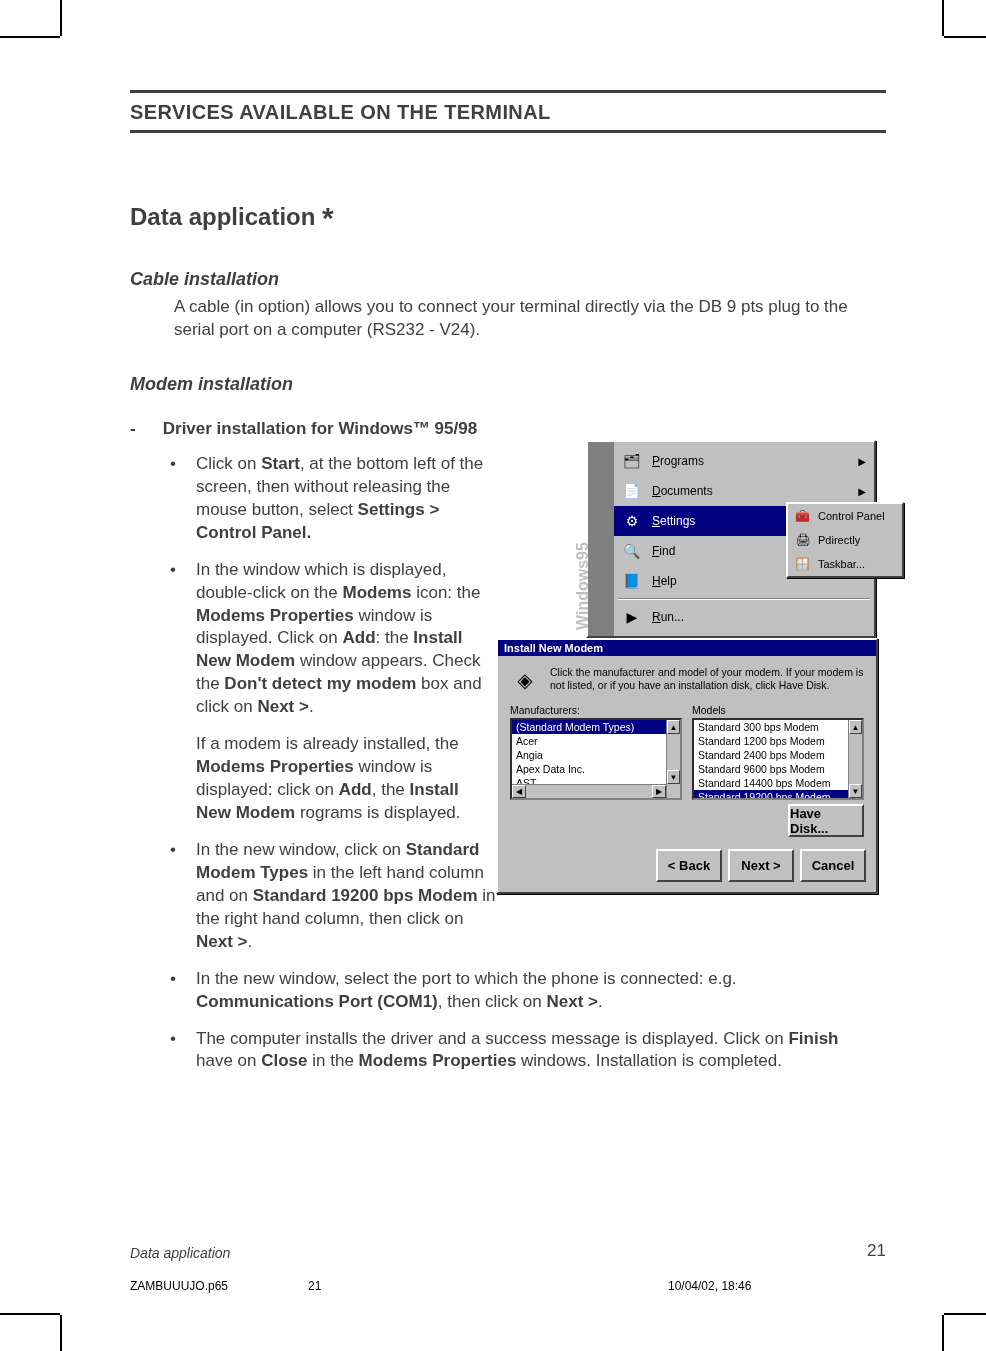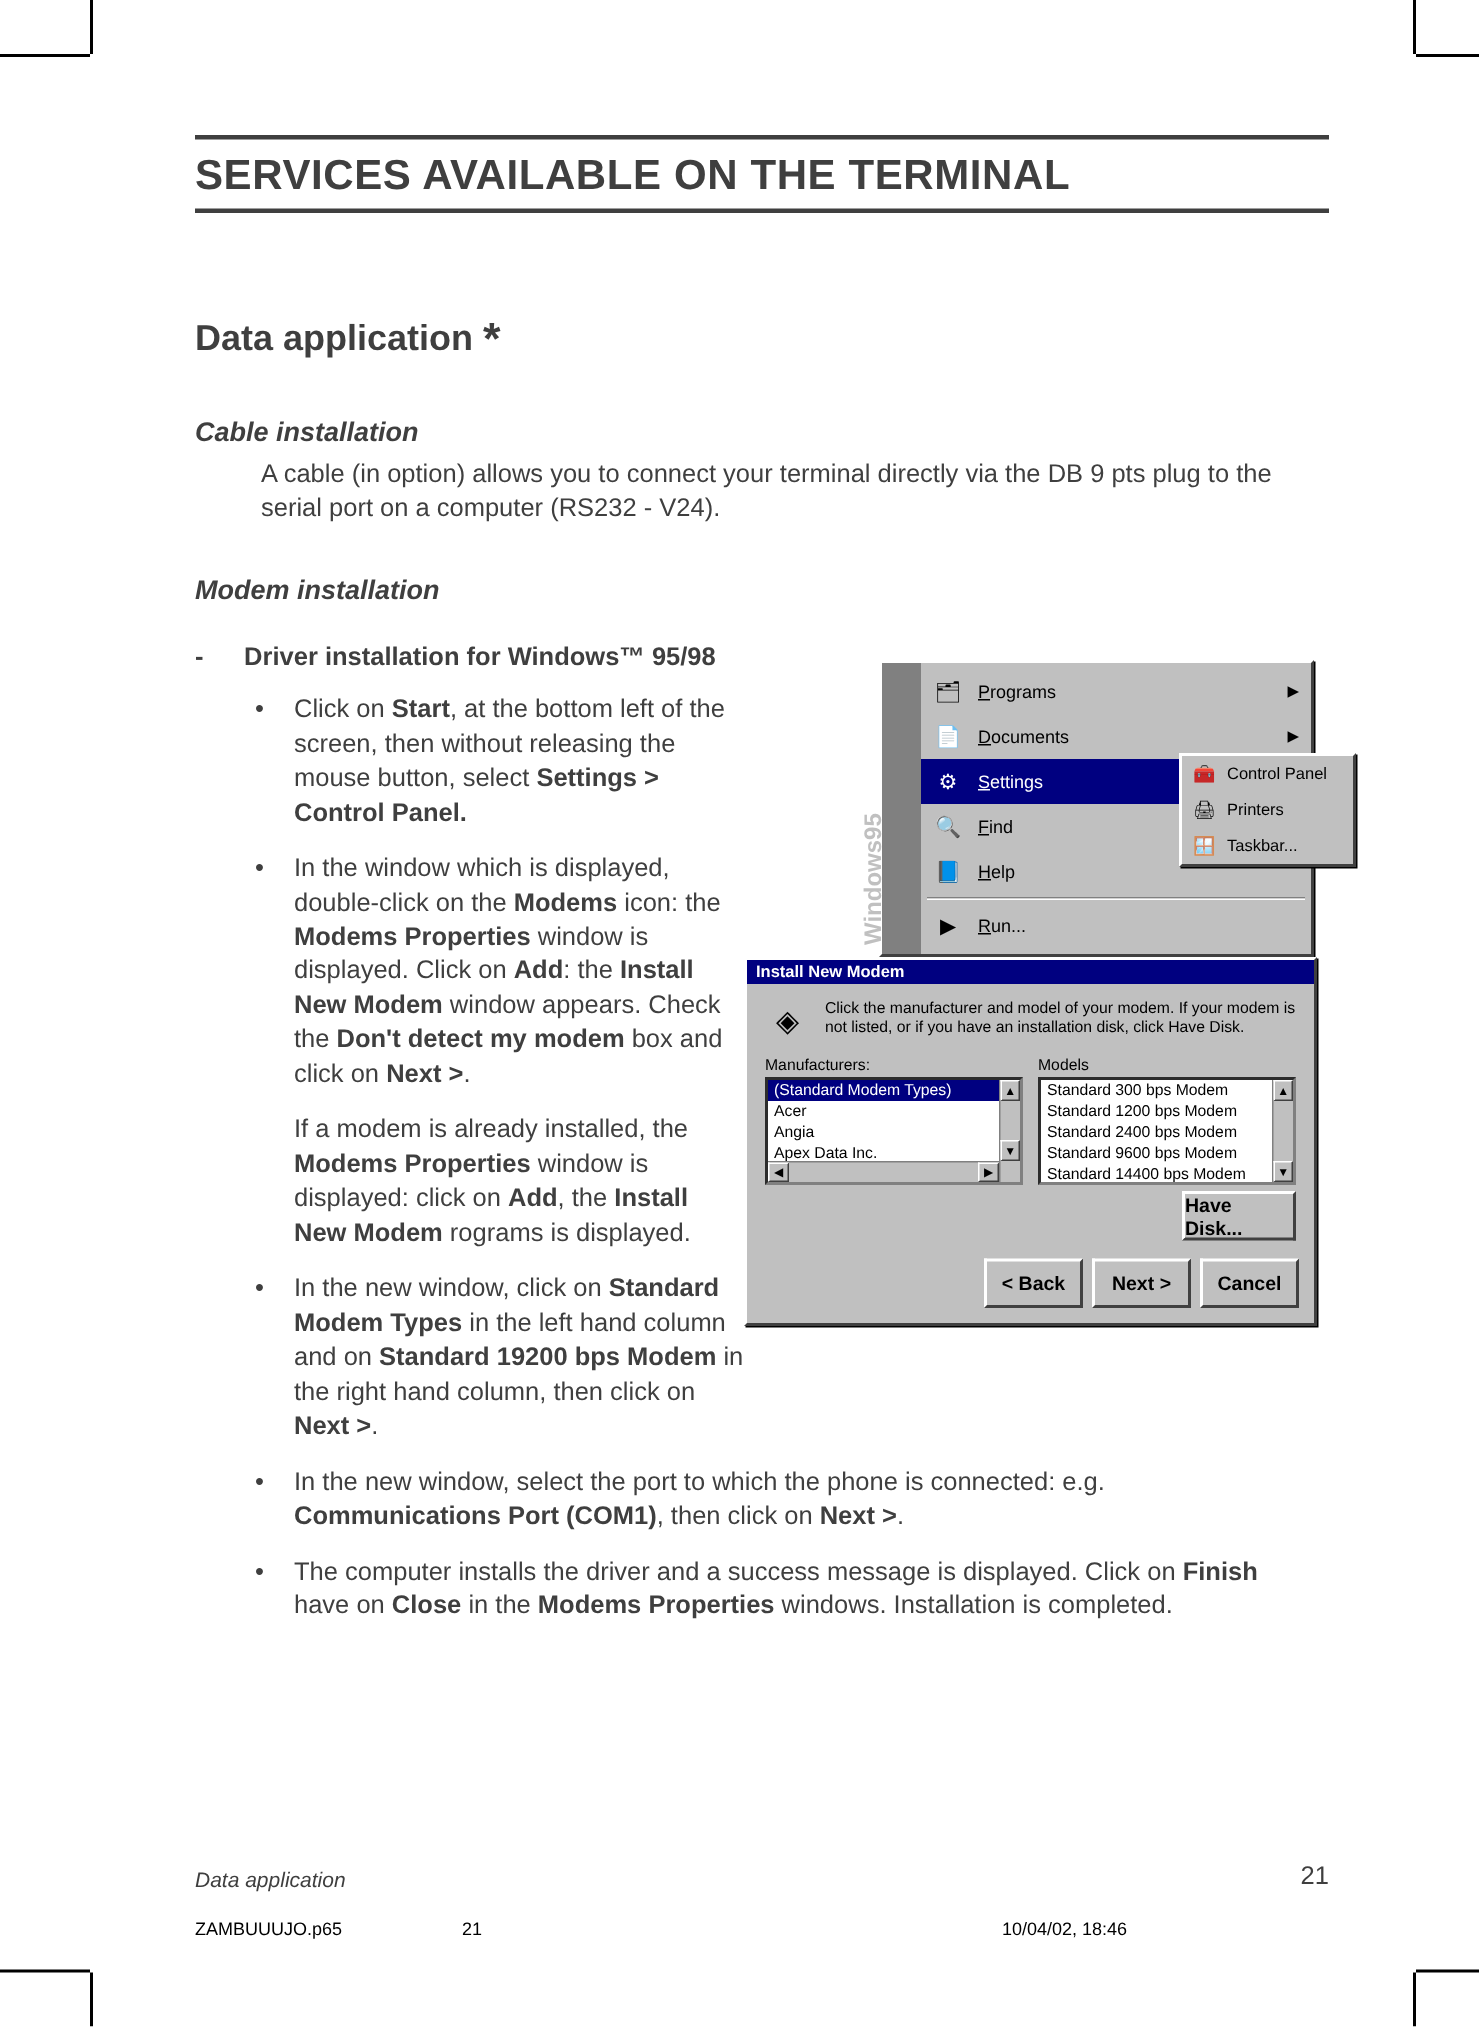--- a/index.html
+++ b/index.html
@@ -23,21 +23,21 @@
 
   .page {
     position: absolute;
     left: 130px;
     right: 100px;
     top: 90px;
     bottom: 60px;
   }
   .rule-top { height:3px; background:#3f3f3f; width:100%; margin-bottom:8px; }
   .rule-bot { height:3px; background:#3f3f3f; width:100%; margin-top:6px; }
-  .title { font-size:28px; font-weight:bold; letter-spacing:0.4px; }
+  .title { font-size:20px; font-weight:bold; letter-spacing:0.4px; }
   .section-title { font-size:24px; font-weight:bold; margin-top:70px; }
   .asterisk { font-size:30px; vertical-align:top; position:relative; top:-2px; }
   .sub-head { font-weight:bold; font-style:italic; font-size:18px; margin-top:32px; }
   .body-p { font-size:17px; line-height:1.35; margin-top:6px; margin-left:44px; margin-right:10px; }
   .list-head { font-size:17px; font-weight:bold; margin-top:24px; }
   .list-head .dash { display:inline-block; width:28px; }
   .bul { font-size:17px; line-height:1.35; margin-left:66px; margin-right:390px; position:relative; margin-top:14px; text-align:left; }
   .bulwide { margin-right:10px; }
   .bul .dot { position:absolute; left:-26px; top:0; }
   .footer { position:absolute; bottom:30px; left:0; right:0; font-size:14px; font-style:italic; }
@@ -66,21 +66,21 @@
 
   .wizard { position:absolute; top:198px; left:0; width:382px; background:#c0c0c0; border:2px solid #fff; border-right-color:#404040; border-bottom-color:#404040; box-shadow:1px 1px 0 #000; font-size:11px; }
   .wiz-title { background:#000080; color:#fff; padding:2px 6px; font-weight:bold; font-size:11px; }
   .wiz-body { padding:10px 12px 4px 12px; }
   .wiz-top { display:flex; gap:10px; margin-bottom:10px; }
   .wiz-ico { width:30px; height:28px; display:flex; align-items:center; justify-content:center; font-size:20px; }
   .wiz-msg { flex:1; font-size:10.5px; line-height:1.25; }
   .wiz-cols { display:flex; gap:10px; }
   .wiz-col { flex:1; }
   .wiz-col .lbl { font-size:10.5px; margin-bottom:2px; }
-  .listbox { height:72px; background:#fff; border:2px inset #808080; overflow:hidden; font-size:10.5px; position:relative; }
+  .listbox { height:82px; background:#fff; border:2px inset #808080; overflow:hidden; font-size:10.5px; position:relative; }
   .listbox .item { padding:1px 4px; white-space:nowrap; }
   .listbox .item.sel { background:#000080; color:#fff; }
   .listbox .sb { position:absolute; right:0; top:0; bottom:0; width:14px; background:#c0c0c0; border-left:1px solid #808080; }
   .listbox .sb .btn { height:14px; border:1px solid #fff; border-right-color:#404040; border-bottom-color:#404040; display:flex; align-items:center; justify-content:center; font-size:8px; }
   .listbox.hscroll .sb-h { position:absolute; left:0; right:14px; bottom:0; height:14px; background:#c0c0c0; border-top:1px solid #808080; display:flex; }
   .listbox.hscroll .sb-h .btnh { width:14px; border:1px solid #fff; border-right-color:#404040; border-bottom-color:#404040; display:flex; align-items:center; justify-content:center; font-size:8px; }
   .listbox.hscroll .sb-h .track { flex:1; }
   .wiz-btns { display:flex; justify-content:flex-end; gap:6px; padding:6px 10px 10px; }
   .wiz-btn { width:66px; height:33px; background:#c0c0c0; border:2px solid #fff; border-right-color:#404040; border-bottom-color:#404040; font-size:13px; display:flex; align-items:center; justify-content:center;font-weight:bold; }
   .wiz-btns-row2 { display:flex; justify-content:flex-end; padding:0 12px 6px; }
@@ -185,21 +185,21 @@
             </div>
         </div>
       </div>
       <div class="flyout">
         <div class="fo-item">
             <span class="ico">🧰</span>
             <span><span class="ul">C</span><span>ontrol Panel</span></span>
           </div>
         <div class="fo-item">
             <span class="ico">🖨</span>
-            <span><span class="ul">P</span><span>rinters</span></span>
+            <span><span class="ul">P</span><span>directly</span></span>
           </div>
         <div class="fo-item">
             <span class="ico">🪟</span>
             <span><span class="ul">T</span><span>askbar...</span></span>
           </div>
       </div>
     </div>
 
     <div class="wizard">
       <div class="wiz-title">Install New Modem</div>

